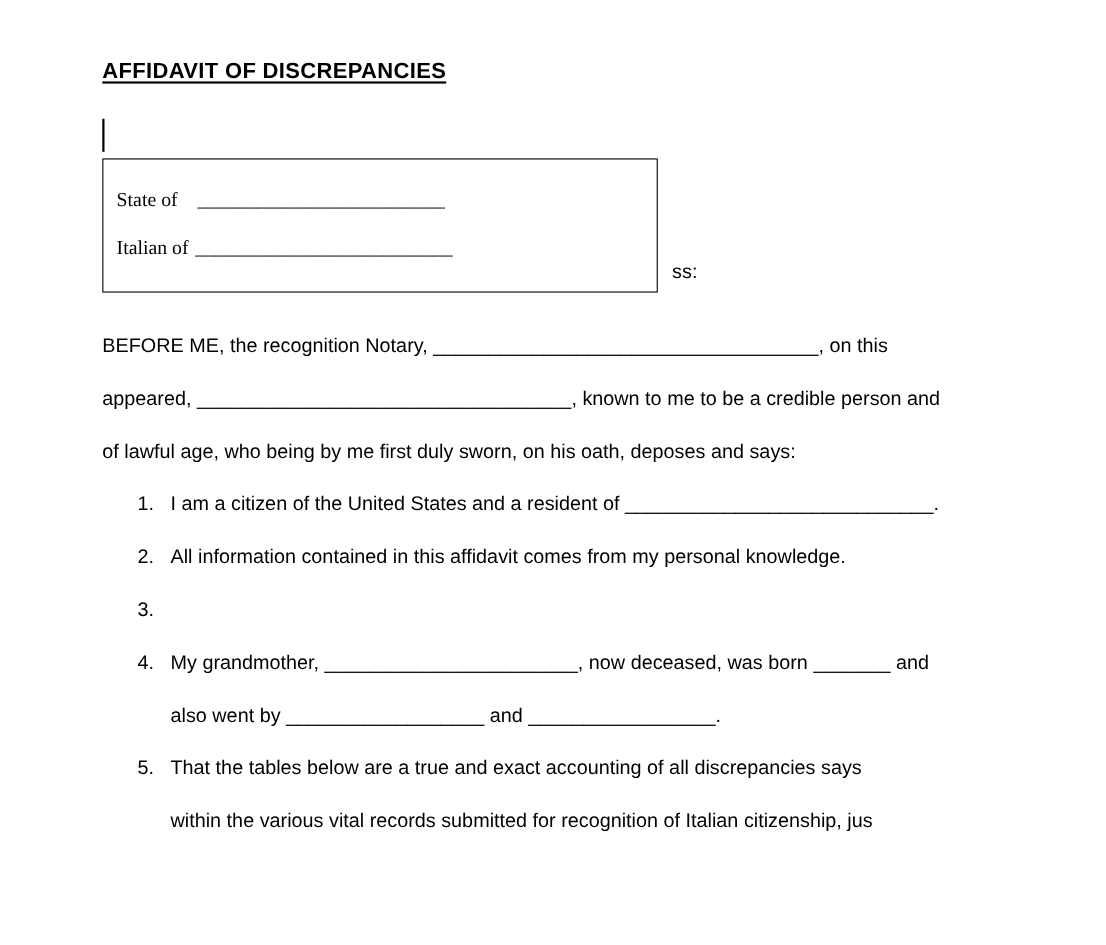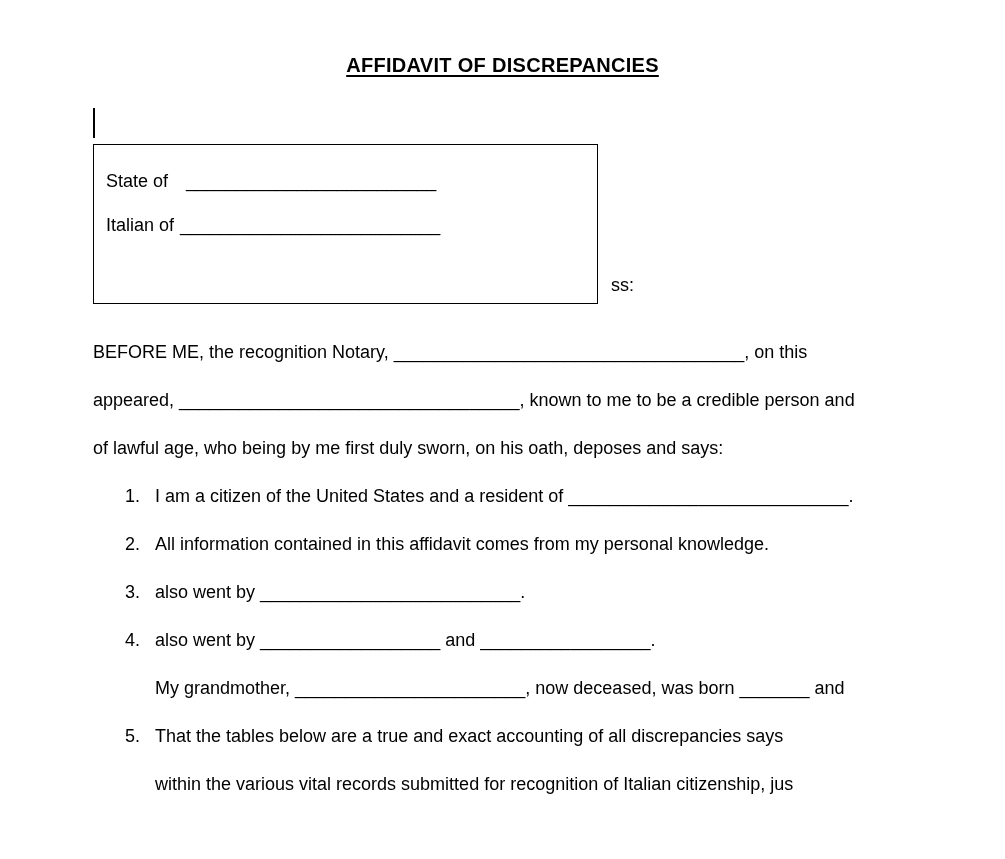--- a/index.html
+++ b/index.html
@@ -10,43 +10,44 @@
     height: 859px;
     overflow: hidden;
     background: #ffffff;
     color: #000000;
     font-family: "Liberation Sans", sans-serif;
     font-size: 18px;
     padding: 52px 93px 0 93px;
     cursor: text;
   }
   .title {
-    text-align: center;
+    text-align: left;
     font-size: 20px;
     font-weight: 700;
     letter-spacing: 0.3px;
     text-decoration: underline;
     text-decoration-thickness: 2px;
     text-underline-offset: 3px;
     line-height: 26px;
   }
   .caret-row { margin-top: 30px; height: 30px; }
   .caret {
     display: inline-block;
     width: 2px;
     height: 30px;
     background: #000000;
     vertical-align: top;
   }
   .venue-row { display: flex; align-items: flex-end; margin-top: 6px; }
   .venue-box {
     width: 505px;
-    height: 160px;
+    height: 122px;
     border: 1.5px solid #000000;
     padding: 14px 0 0 12px;
+    font-family: Liberation Serif, serif;
   }
   .venue-line { line-height: 44px; white-space: pre; }
   .venue-line .vblank { margin-left: 6px; }
   .venue-line.state .vblank { margin-left: 18px; }
   .ss { margin-left: 13px; margin-bottom: 8px; line-height: 21px; }
   .para { margin-top: 24px; }
   .line { line-height: 48px; white-space: pre; }
   .list .item { display: flex; padding-left: 32px; }
   .num { flex: 0 0 30px; width: 30px; line-height: 48px; }
   .item-lines { flex: 1 1 auto; min-width: 0; }
@@ -88,29 +89,28 @@
     <div class="item">
       <span class="num line">2.</span>
       <div class="item-lines">
         <div class="line">All information contained in this affidavit comes from my personal knowledge.</div>
       </div>
     </div>
 
     <div class="item">
       <span class="num line">3.</span>
       <div class="item-lines">
-        <div class="line">also went by __________________________.</div>
       </div>
     </div>
 
     <div class="item">
       <span class="num line">4.</span>
       <div class="item-lines">
+        <div class="line">My grandmother, _______________________, now deceased, was born _______ and</div>
         <div class="line">also went by __________________ and _________________.</div>
-        <div class="line">My grandmother, _______________________, now deceased, was born _______ and</div>
       </div>
     </div>
 
     <div class="item">
       <span class="num line">5.</span>
       <div class="item-lines">
         <div class="line">That the tables below are a true and exact accounting of all discrepancies says</div>
         <div class="line">within the various vital records submitted for recognition of Italian citizenship, jus</div>
       </div>
     </div>

